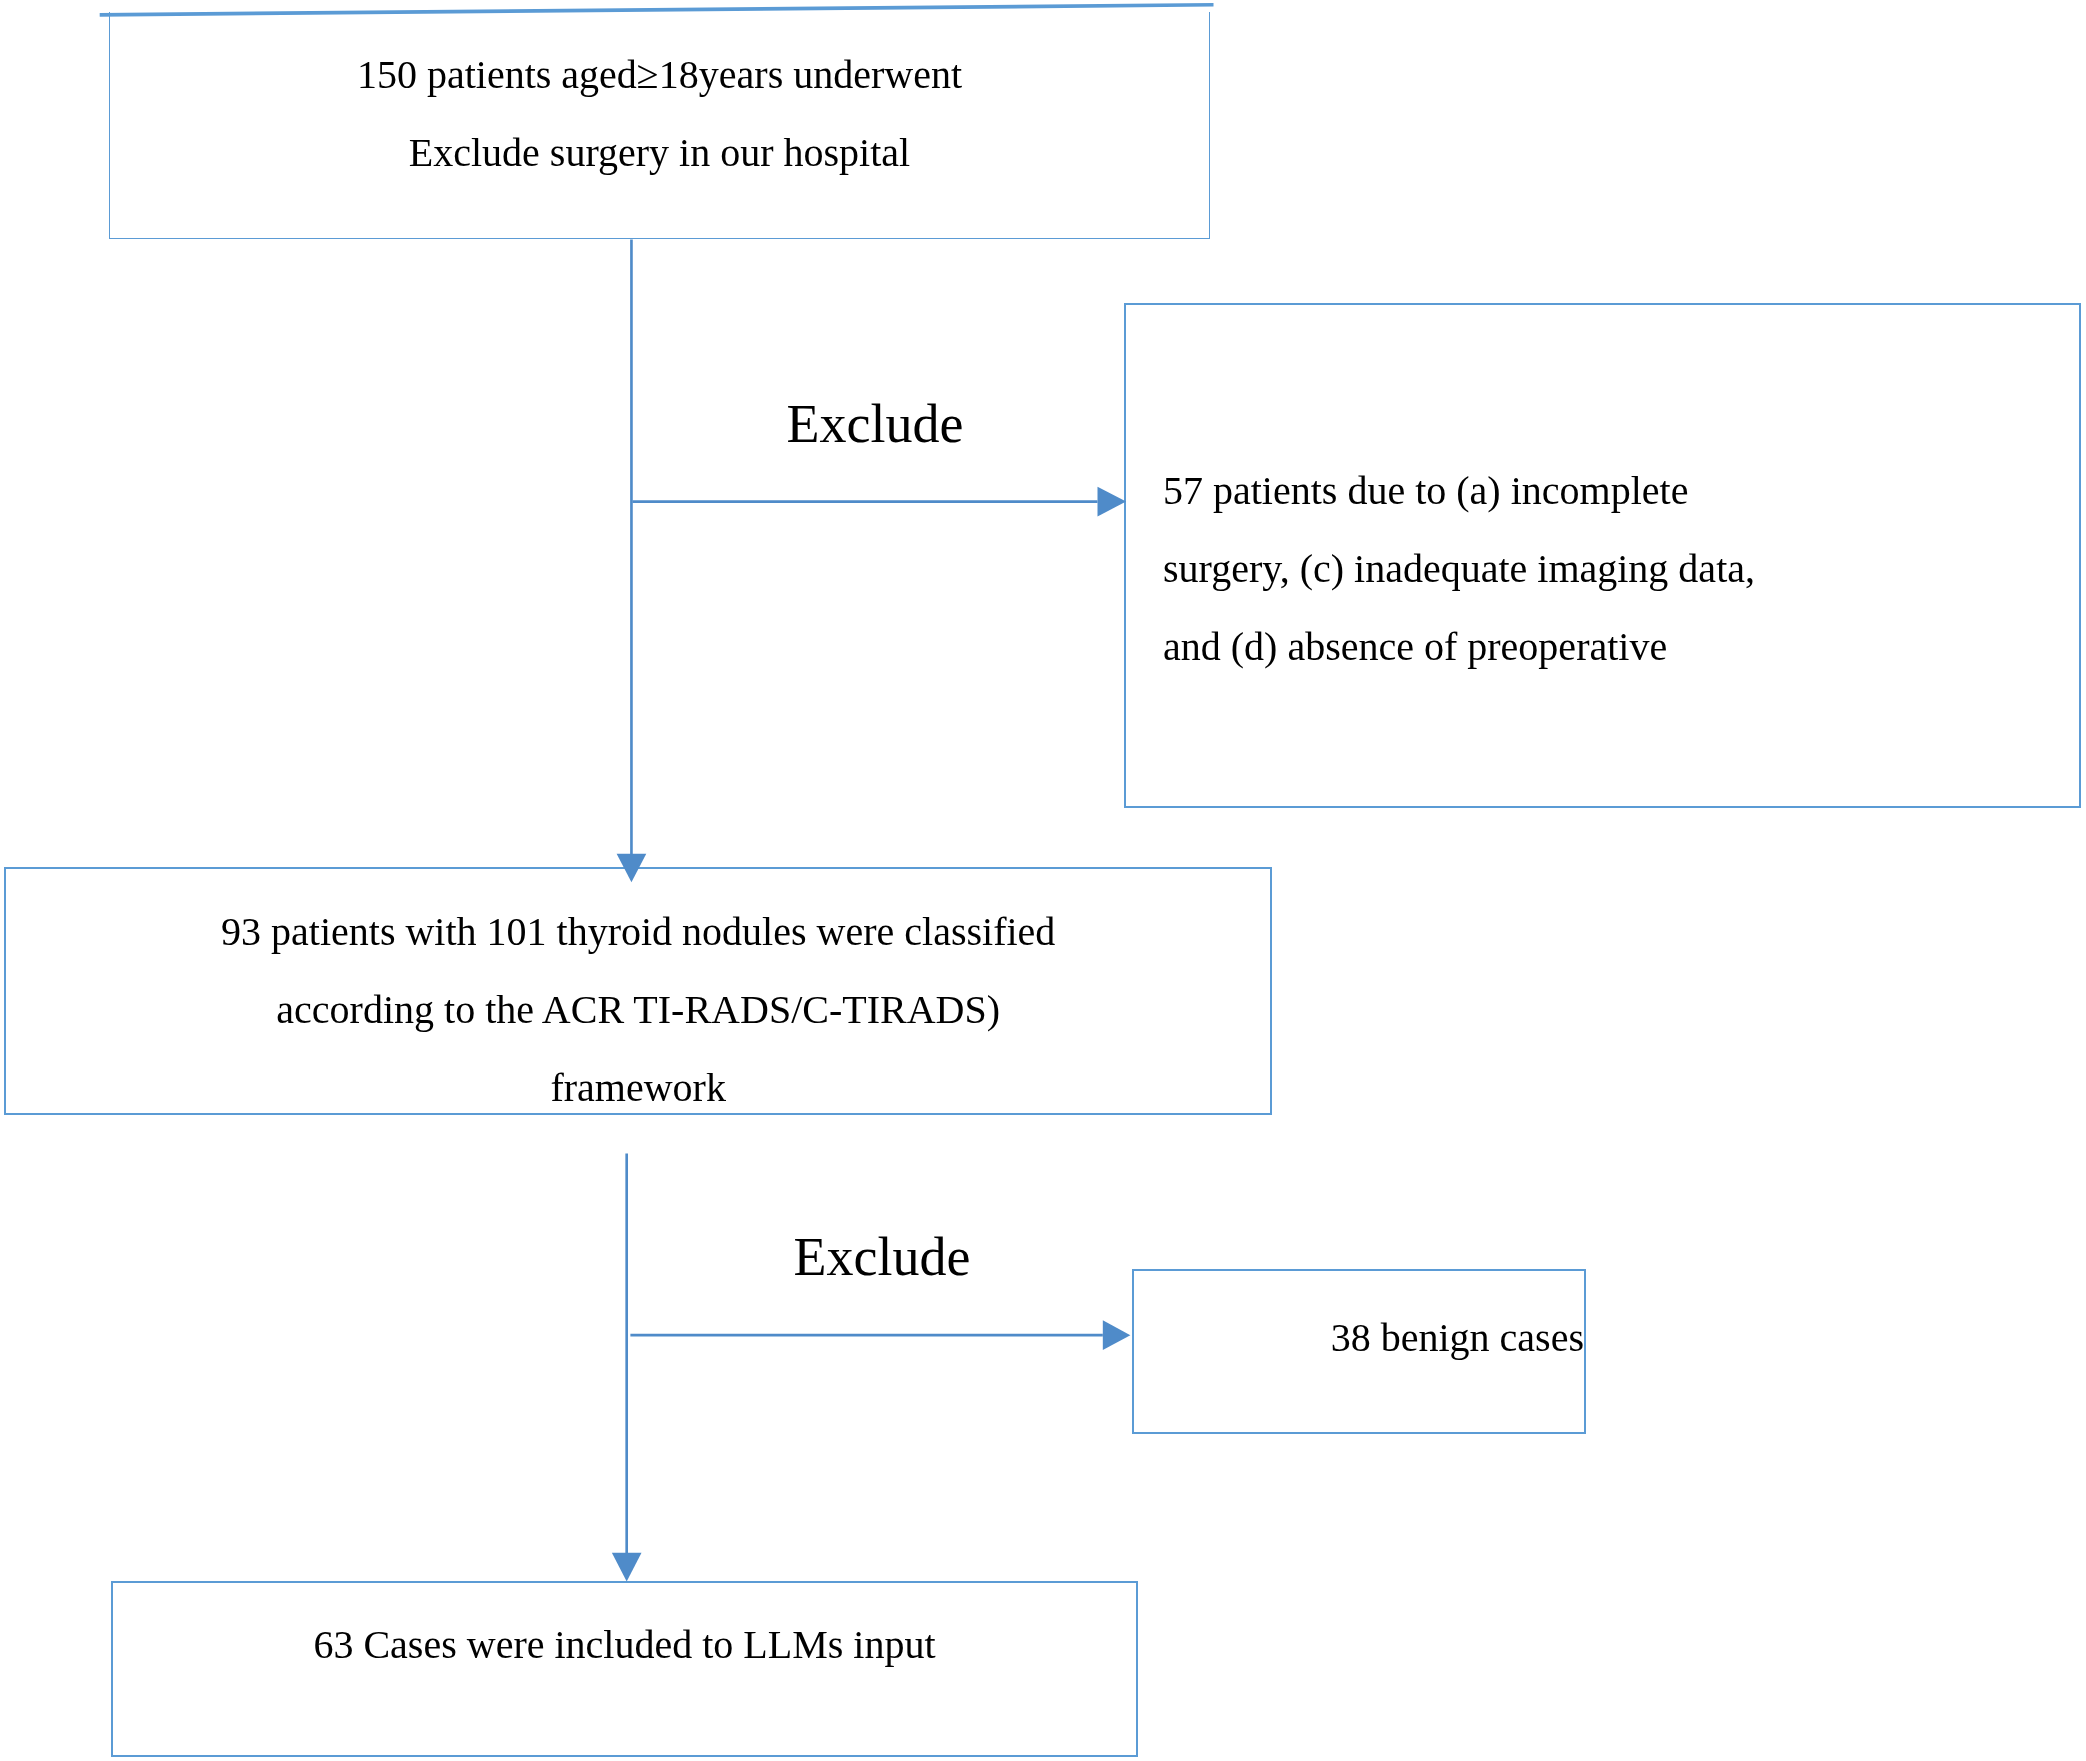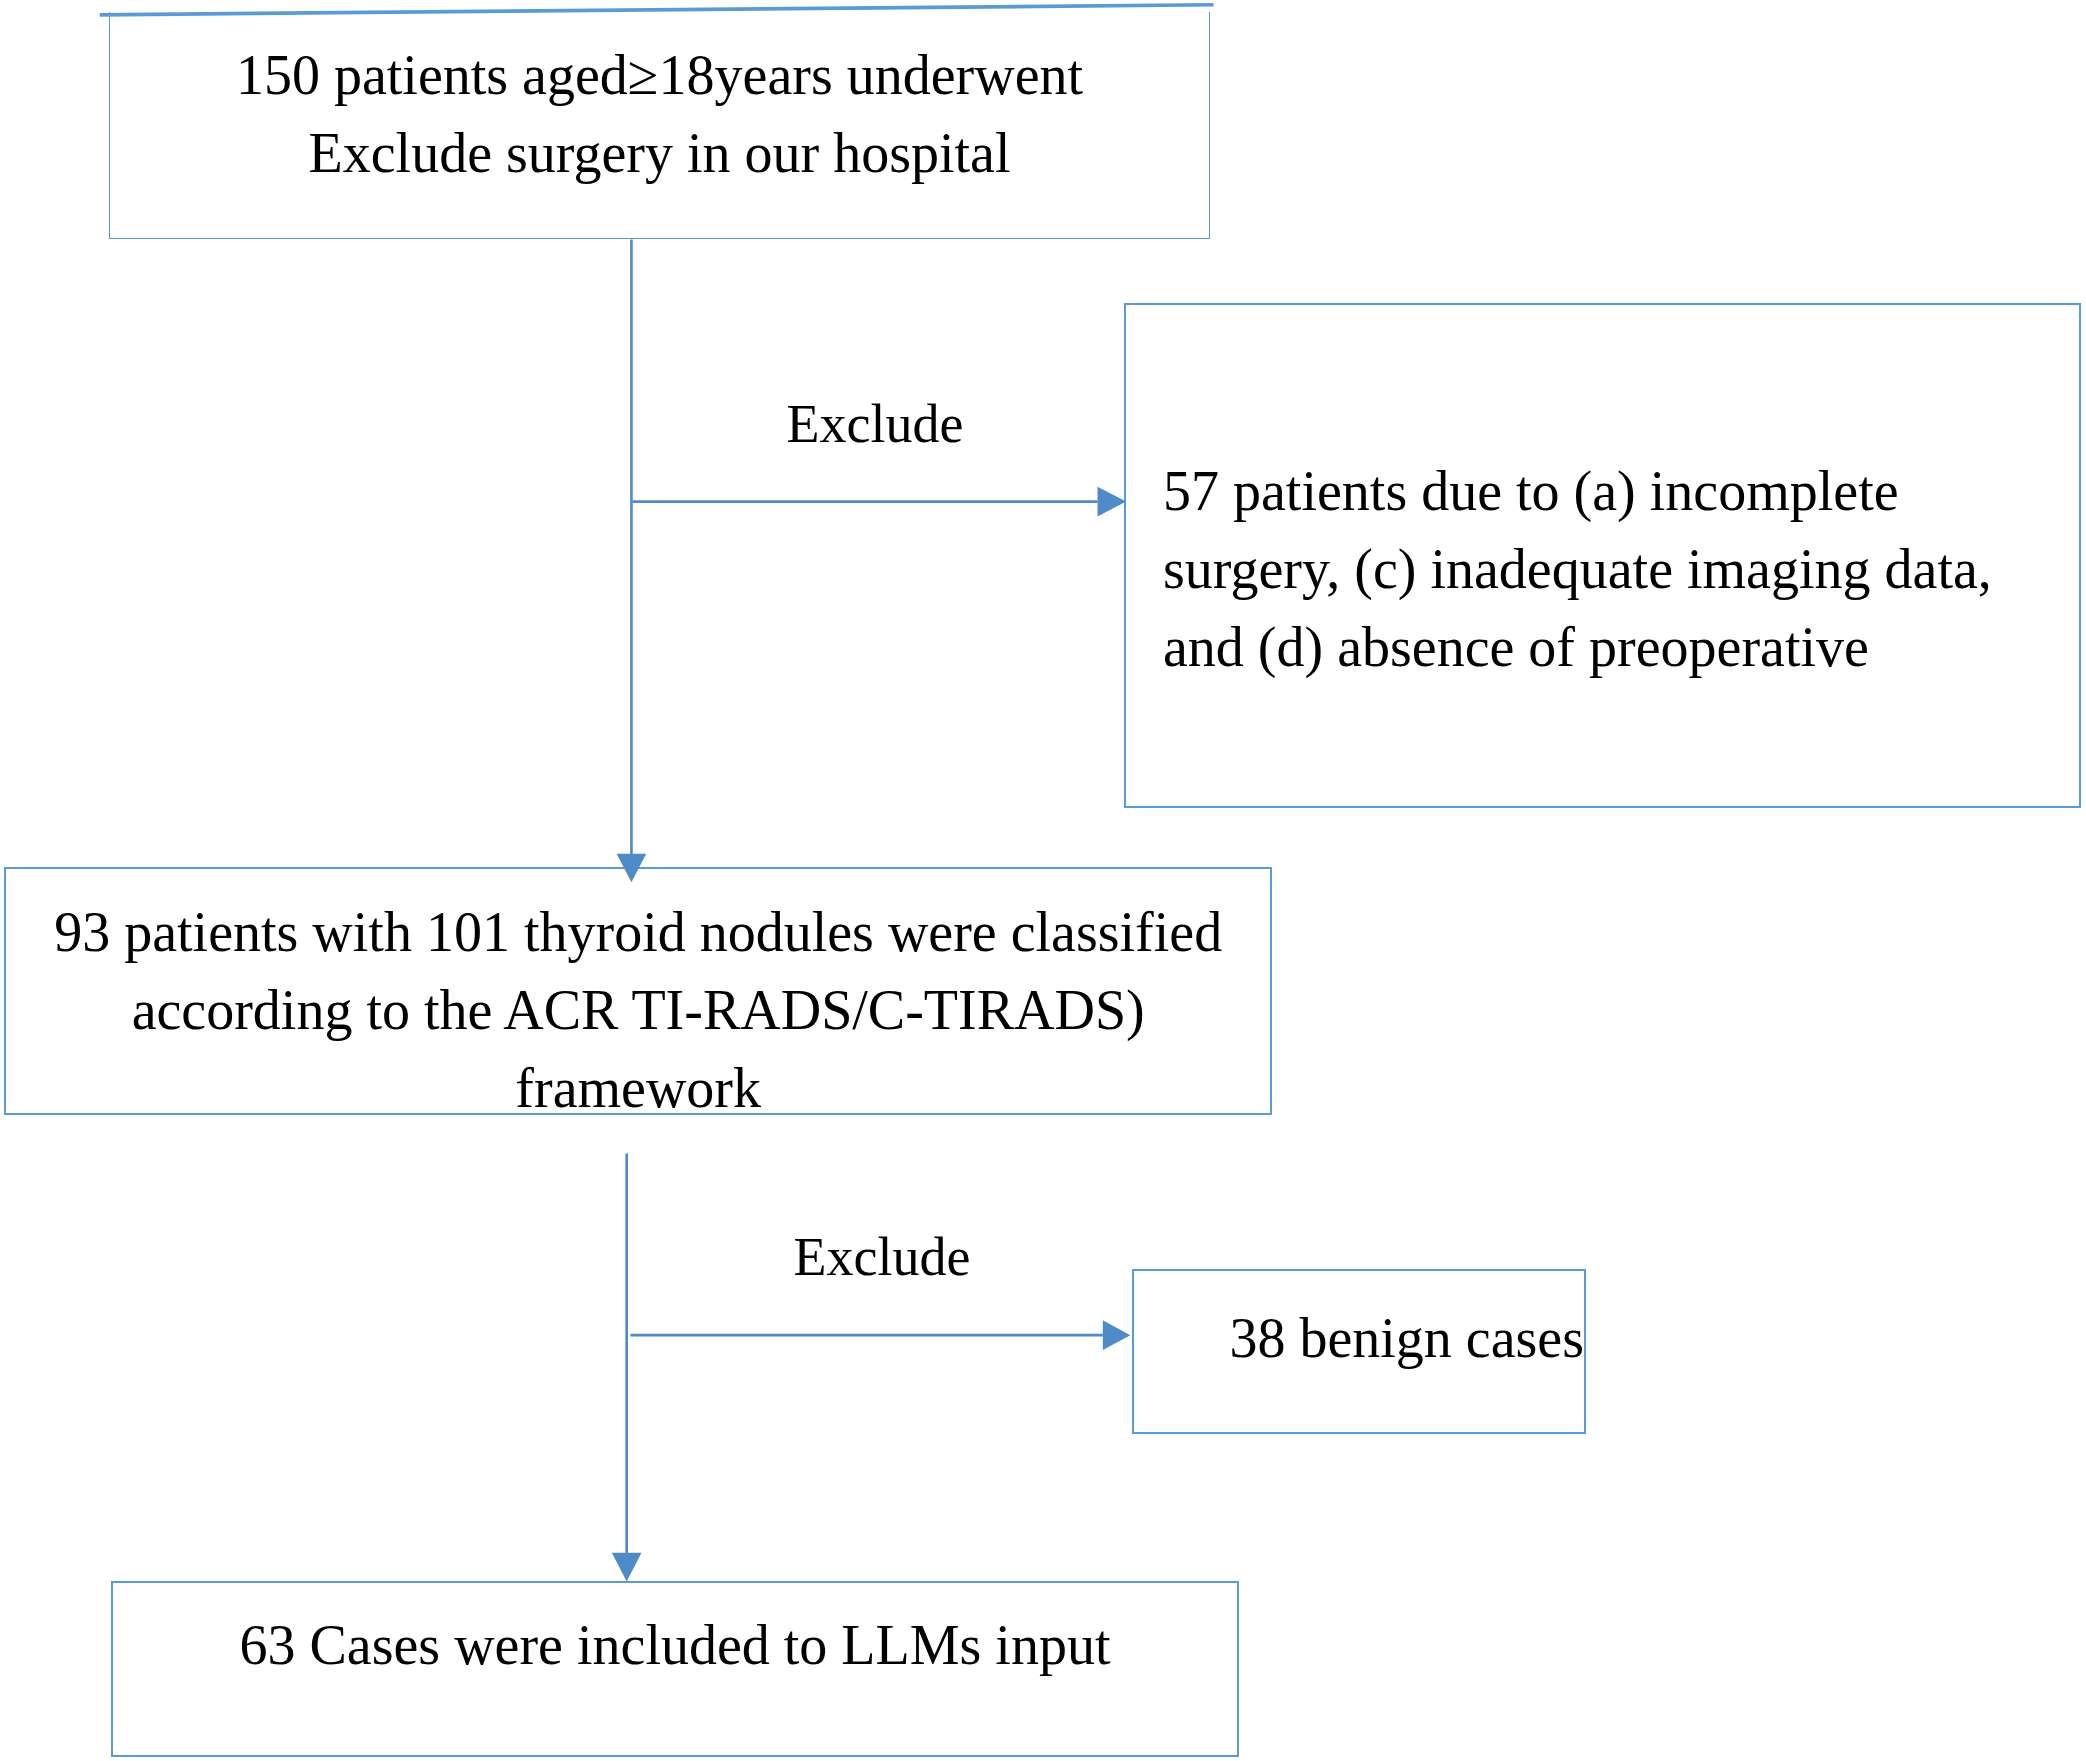--- a/index.html
+++ b/index.html
@@ -11,21 +11,21 @@
   .stage { position: absolute; left: 0; top: 0; width: 2087px; height: 1761px; }
 
   .flowbox {
     position: absolute;
     box-sizing: border-box;
     background: #ffffff;
     border: 2.1px solid #5b9bd5;
     display: flex;
     flex-direction: column;
     justify-content: center;
-    font-size: 56px;
+    font-size: 40px;
     line-height: 78px;
     white-space: nowrap;
   }
   .flowbox .line { display: block; }
 
   #box-initial {
     left: 109px; top: 11.7px; width: 1101px; height: 227px;
     border: 1.6px solid #5b9bd5; border-top: none;
     text-align: center; padding-bottom: 21px;
   }
@@ -35,21 +35,21 @@
   }
   #box-classified {
     left: 4.2px; top: 867px; width: 1268px; height: 248px;
     text-align: center; padding-top: 37px;
   }
   #box-excluded38 {
     left: 1132px; top: 1269px; width: 454px; height: 165px;
     text-align: center; padding-bottom: 26.5px; align-items: flex-end;
   }
   #box-final {
-    left: 111px; top: 1581px; width: 1128px; height: 176px;
+    left: 111px; top: 1581px; width: 1027px; height: 176px;
     text-align: center; padding-bottom: 48px;
   }
 
   .exclude-label {
     position: absolute;
     transform: translate(-50%, -50%);
     font-weight: normal;
     font-size: 54px;
     line-height: 54px;
     white-space: nowrap;

